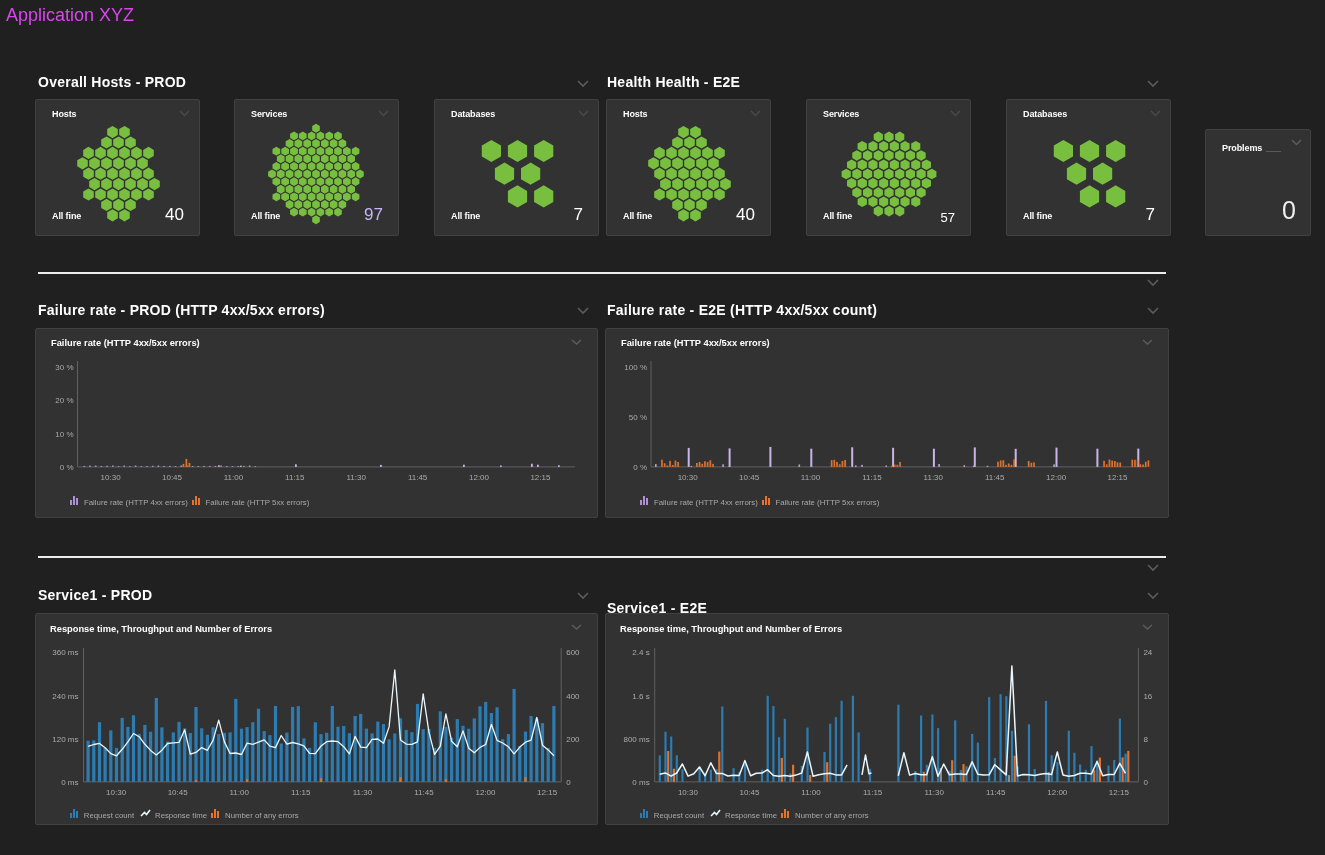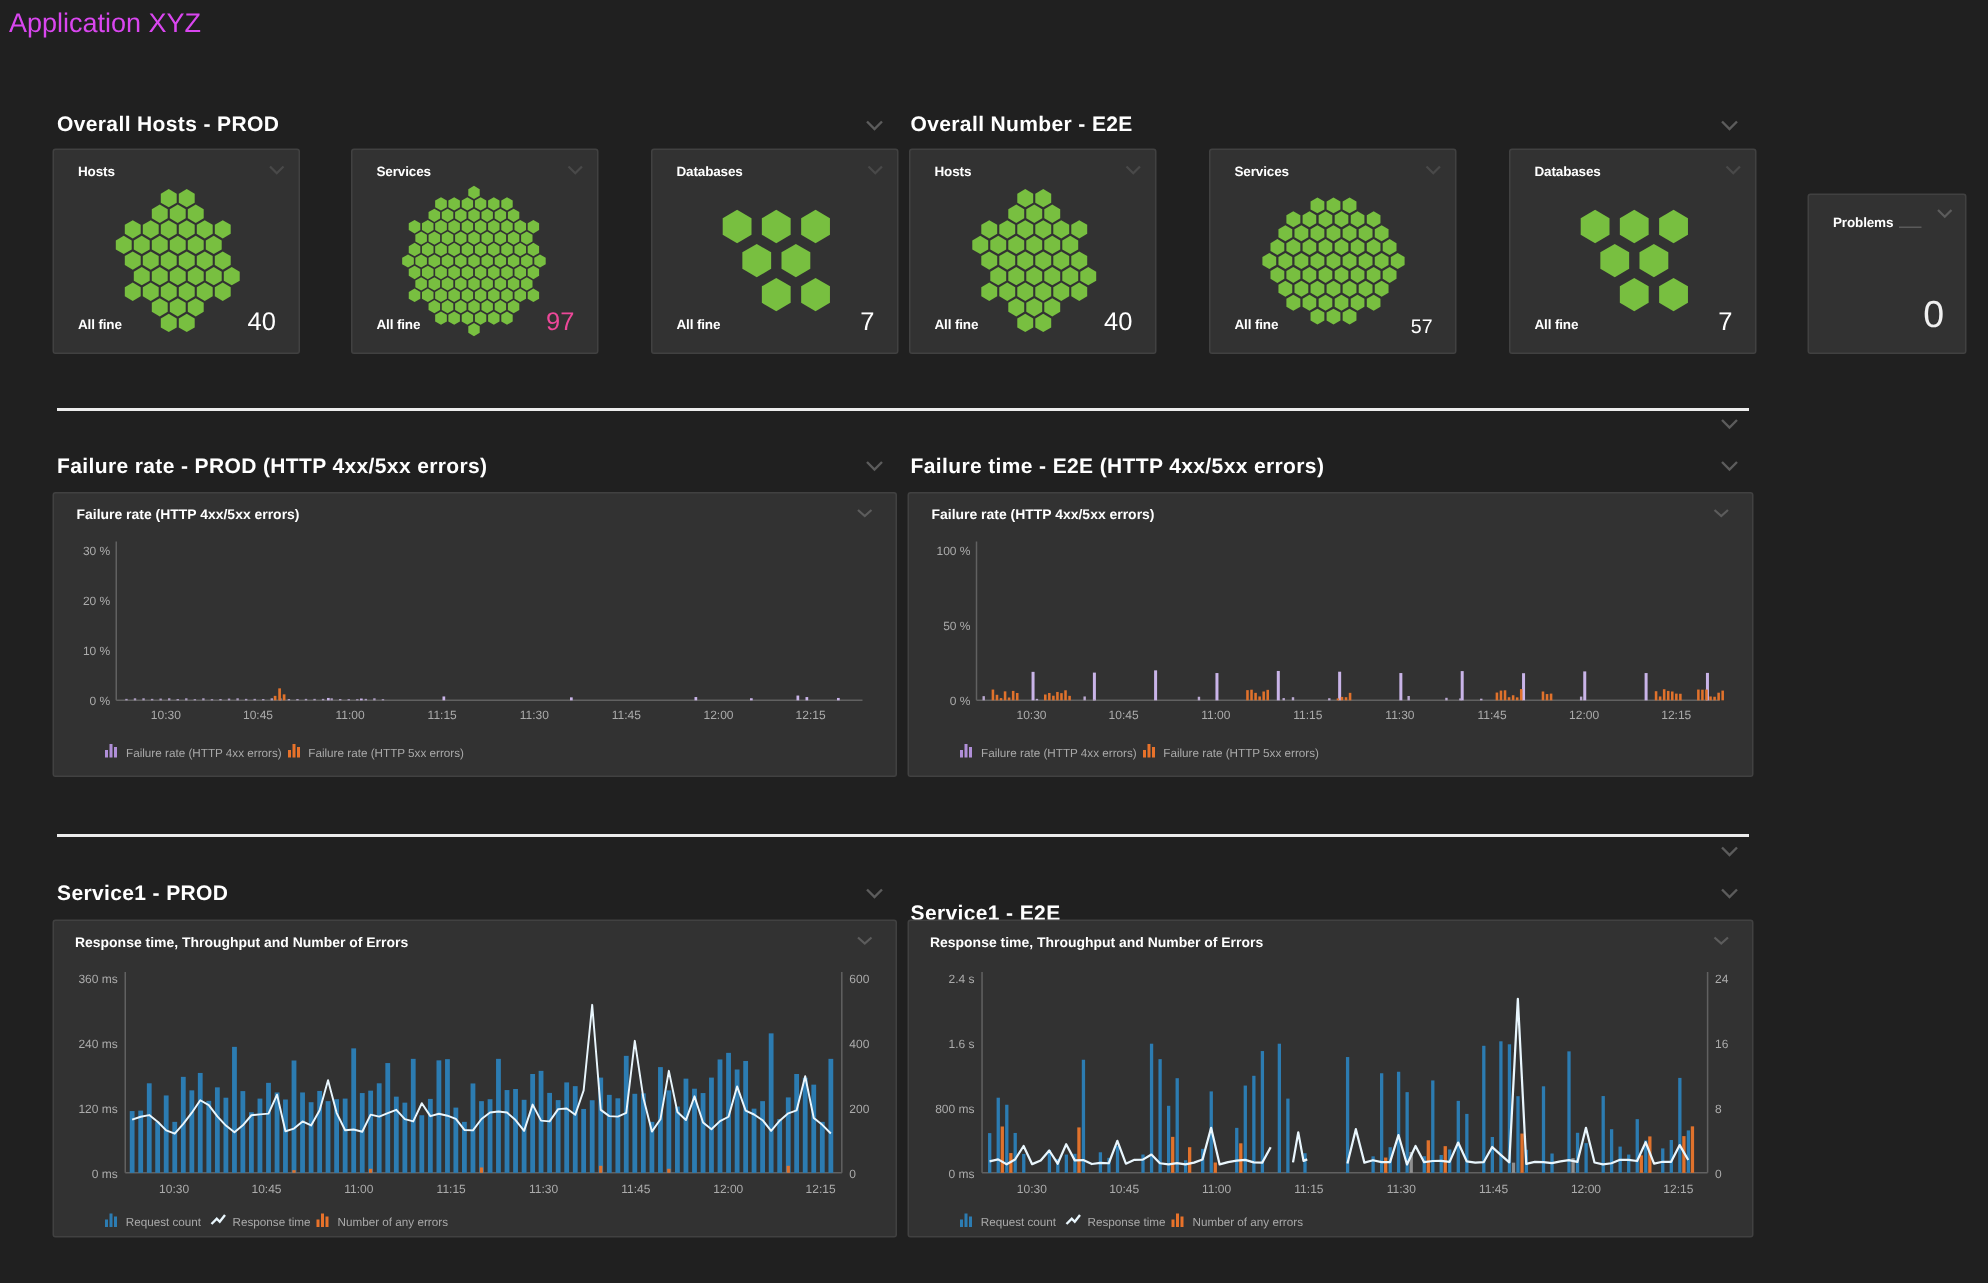--- a/index.html
+++ b/index.html
@@ -1,15 +1,15 @@
 <!DOCTYPE html>
 <html><head><meta charset="utf-8"><style>html,body{margin:0;padding:0;width:1325px;height:855px;background:#202020;}body{font-family:"Liberation Sans",sans-serif;overflow:hidden}.hdr{position:absolute;font-size:14px;font-weight:bold;color:#fff;white-space:nowrap;letter-spacing:0.25px}</style></head><body>
 <div style="position:absolute;left:6px;top:5px;font-size:18px;color:#d946ef">Application XYZ</div>
 <div class="hdr" style="left:38px;top:74px">Overall Hosts - PROD</div>
-<div class="hdr" style="left:607px;top:74px">Overall Number - E2E</div>
+<div class="hdr" style="left:607px;top:74px">Health Health - E2E</div>
 <svg width="14" height="9" style="position:absolute;left:576px;top:79px" viewBox="0 0 14 9">
     <polyline points="2,2 7.0,7 12,2" fill="none" stroke="#5c5c5c" stroke-width="1.6"></polyline>
   </svg>
 <svg width="14" height="9" style="position:absolute;left:1146px;top:79px" viewBox="0 0 14 9">
     <polyline points="2,2 7.0,7 12,2" fill="none" stroke="#5c5c5c" stroke-width="1.6"></polyline>
   </svg>
 <div style="position:absolute;left:35px;top:99px;width:165px;height:137px;background:#323232;border:1px solid #414141;border-radius:2px;box-sizing:border-box">
     <svg width="165" height="137" style="position:absolute;left:0;top:0">
       <polygon points="76.5,26.0 81.8,29.1 81.8,35.1 76.5,38.2 71.2,35.1 71.2,29.1" fill="#78bf40"></polygon>
       <polygon points="88.5,26.0 93.8,29.1 93.8,35.1 88.5,38.2 83.2,35.1 83.2,29.1" fill="#78bf40"></polygon>
@@ -157,21 +157,21 @@
       <polygon points="41.4,92.4 45.2,94.6 45.2,99.1 41.4,101.3 37.5,99.1 37.5,94.6" fill="#78bf40"></polygon>
       <polygon points="120.6,92.4 124.4,94.6 124.4,99.1 120.6,101.3 116.8,99.1 116.8,94.6" fill="#78bf40"></polygon>
       <polygon points="81.0,23.8 84.8,26.1 84.8,30.5 81.0,32.7 77.2,30.5 77.2,26.1" fill="#78bf40"></polygon>
       <polygon points="81.0,115.3 84.8,117.5 84.8,121.9 81.0,124.2 77.2,121.9 77.2,117.5" fill="#78bf40"></polygon>
     </svg>
     <div style="position:absolute;left:16px;top:9px;font-size:9px;font-weight:bold;letter-spacing:-0.1px;color:#ffffff">Services</div>
     <svg width="13" height="8.5" style="position:absolute;left:142px;top:9px" viewBox="0 0 13 8.5">
       <polyline points="2,2 6.5,6.5 11,2" fill="none" stroke="#494949" stroke-width="1.5"></polyline>
     </svg>
     <div style="position:absolute;left:16px;bottom:14px;font-size:9px;font-weight:bold;letter-spacing:-0.1px;color:#ffffff">All fine</div>
-    <div style="position:absolute;right:15px;bottom:10px;font-size:17px;color:#ec4899">97</div>
+    <div style="position:absolute;right:15px;bottom:10px;font-size:17px;color:#c4b5fd">97</div>
   </div>
 <div style="position:absolute;left:434px;top:99px;width:165px;height:137px;background:#323232;border:1px solid #414141;border-radius:2px;box-sizing:border-box">
     <svg width="165" height="137" style="position:absolute;left:0;top:0">
       <polygon points="56.4,39.9 66.0,45.5 66.0,56.5 56.4,62.1 46.8,56.5 46.8,45.5" fill="#78bf40"></polygon>
       <polygon points="82.5,39.9 92.1,45.5 92.1,56.5 82.5,62.1 72.9,56.5 72.9,45.5" fill="#78bf40"></polygon>
       <polygon points="108.7,39.9 118.3,45.5 118.3,56.5 108.7,62.1 99.1,56.5 99.1,45.5" fill="#78bf40"></polygon>
       <polygon points="69.5,62.6 79.1,68.2 79.1,79.2 69.5,84.8 59.9,79.2 59.9,68.2" fill="#78bf40"></polygon>
       <polygon points="95.6,62.6 105.2,68.2 105.2,79.2 95.6,84.8 86.0,79.2 86.0,68.2" fill="#78bf40"></polygon>
       <polygon points="82.5,85.3 92.1,90.9 92.1,101.9 82.5,107.5 72.9,101.9 72.9,90.9" fill="#78bf40"></polygon>
       <polygon points="108.7,85.3 118.3,90.9 118.3,101.9 108.7,107.5 99.1,101.9 99.1,90.9" fill="#78bf40"></polygon>
@@ -323,21 +323,21 @@
     <svg width="13" height="8.5" style="position:absolute;left:84px;top:8px" viewBox="0 0 13 8.5">
       <polyline points="2,2 6.5,6.5 11,2" fill="none" stroke="#5c5c5c" stroke-width="1.5"></polyline>
     </svg>
     <div style="position:absolute;right:14px;bottom:10px;font-size:25px;color:#f0f0f0">0</div>
   </div>
 <div style="position:absolute;left:38px;top:272px;width:1128px;height:2px;background:#ececec"></div>
 <svg width="14" height="9" style="position:absolute;left:1146px;top:278px" viewBox="0 0 14 9">
     <polyline points="2,2 7.0,7 12,2" fill="none" stroke="#5c5c5c" stroke-width="1.6"></polyline>
   </svg>
 <div class="hdr" style="left:38px;top:302px">Failure rate - PROD (HTTP 4xx/5xx errors)</div>
-<div class="hdr" style="left:607px;top:302px">Failure time - E2E (HTTP 4xx/5xx errors)</div>
+<div class="hdr" style="left:607px;top:302px">Failure rate - E2E (HTTP 4xx/5xx count)</div>
 <svg width="14" height="9" style="position:absolute;left:576px;top:306px" viewBox="0 0 14 9">
     <polyline points="2,2 7.0,7 12,2" fill="none" stroke="#5c5c5c" stroke-width="1.6"></polyline>
   </svg>
 <svg width="14" height="9" style="position:absolute;left:1146px;top:306px" viewBox="0 0 14 9">
     <polyline points="2,2 7.0,7 12,2" fill="none" stroke="#5c5c5c" stroke-width="1.6"></polyline>
   </svg>
 <div style="position:absolute;left:35px;top:328px;width:563px;height:190px;background:#323232;border:1px solid #414141;border-radius:2px;box-sizing:border-box"></div>
 <svg width="563" height="190" style="position:absolute;left:35px;top:328px" viewBox="0 0 563 190">
     <text x="16" y="18" font-size="9.3" fill="#ffffff" text-anchor="start" font-weight="bold" font-family="Liberation Sans, sans-serif">Failure rate (HTTP 4xx/5xx errors)</text>
     <polyline points="537,12 541.5,16 546,12" fill="none" stroke="#5c5c5c" stroke-width="1.5"></polyline>

